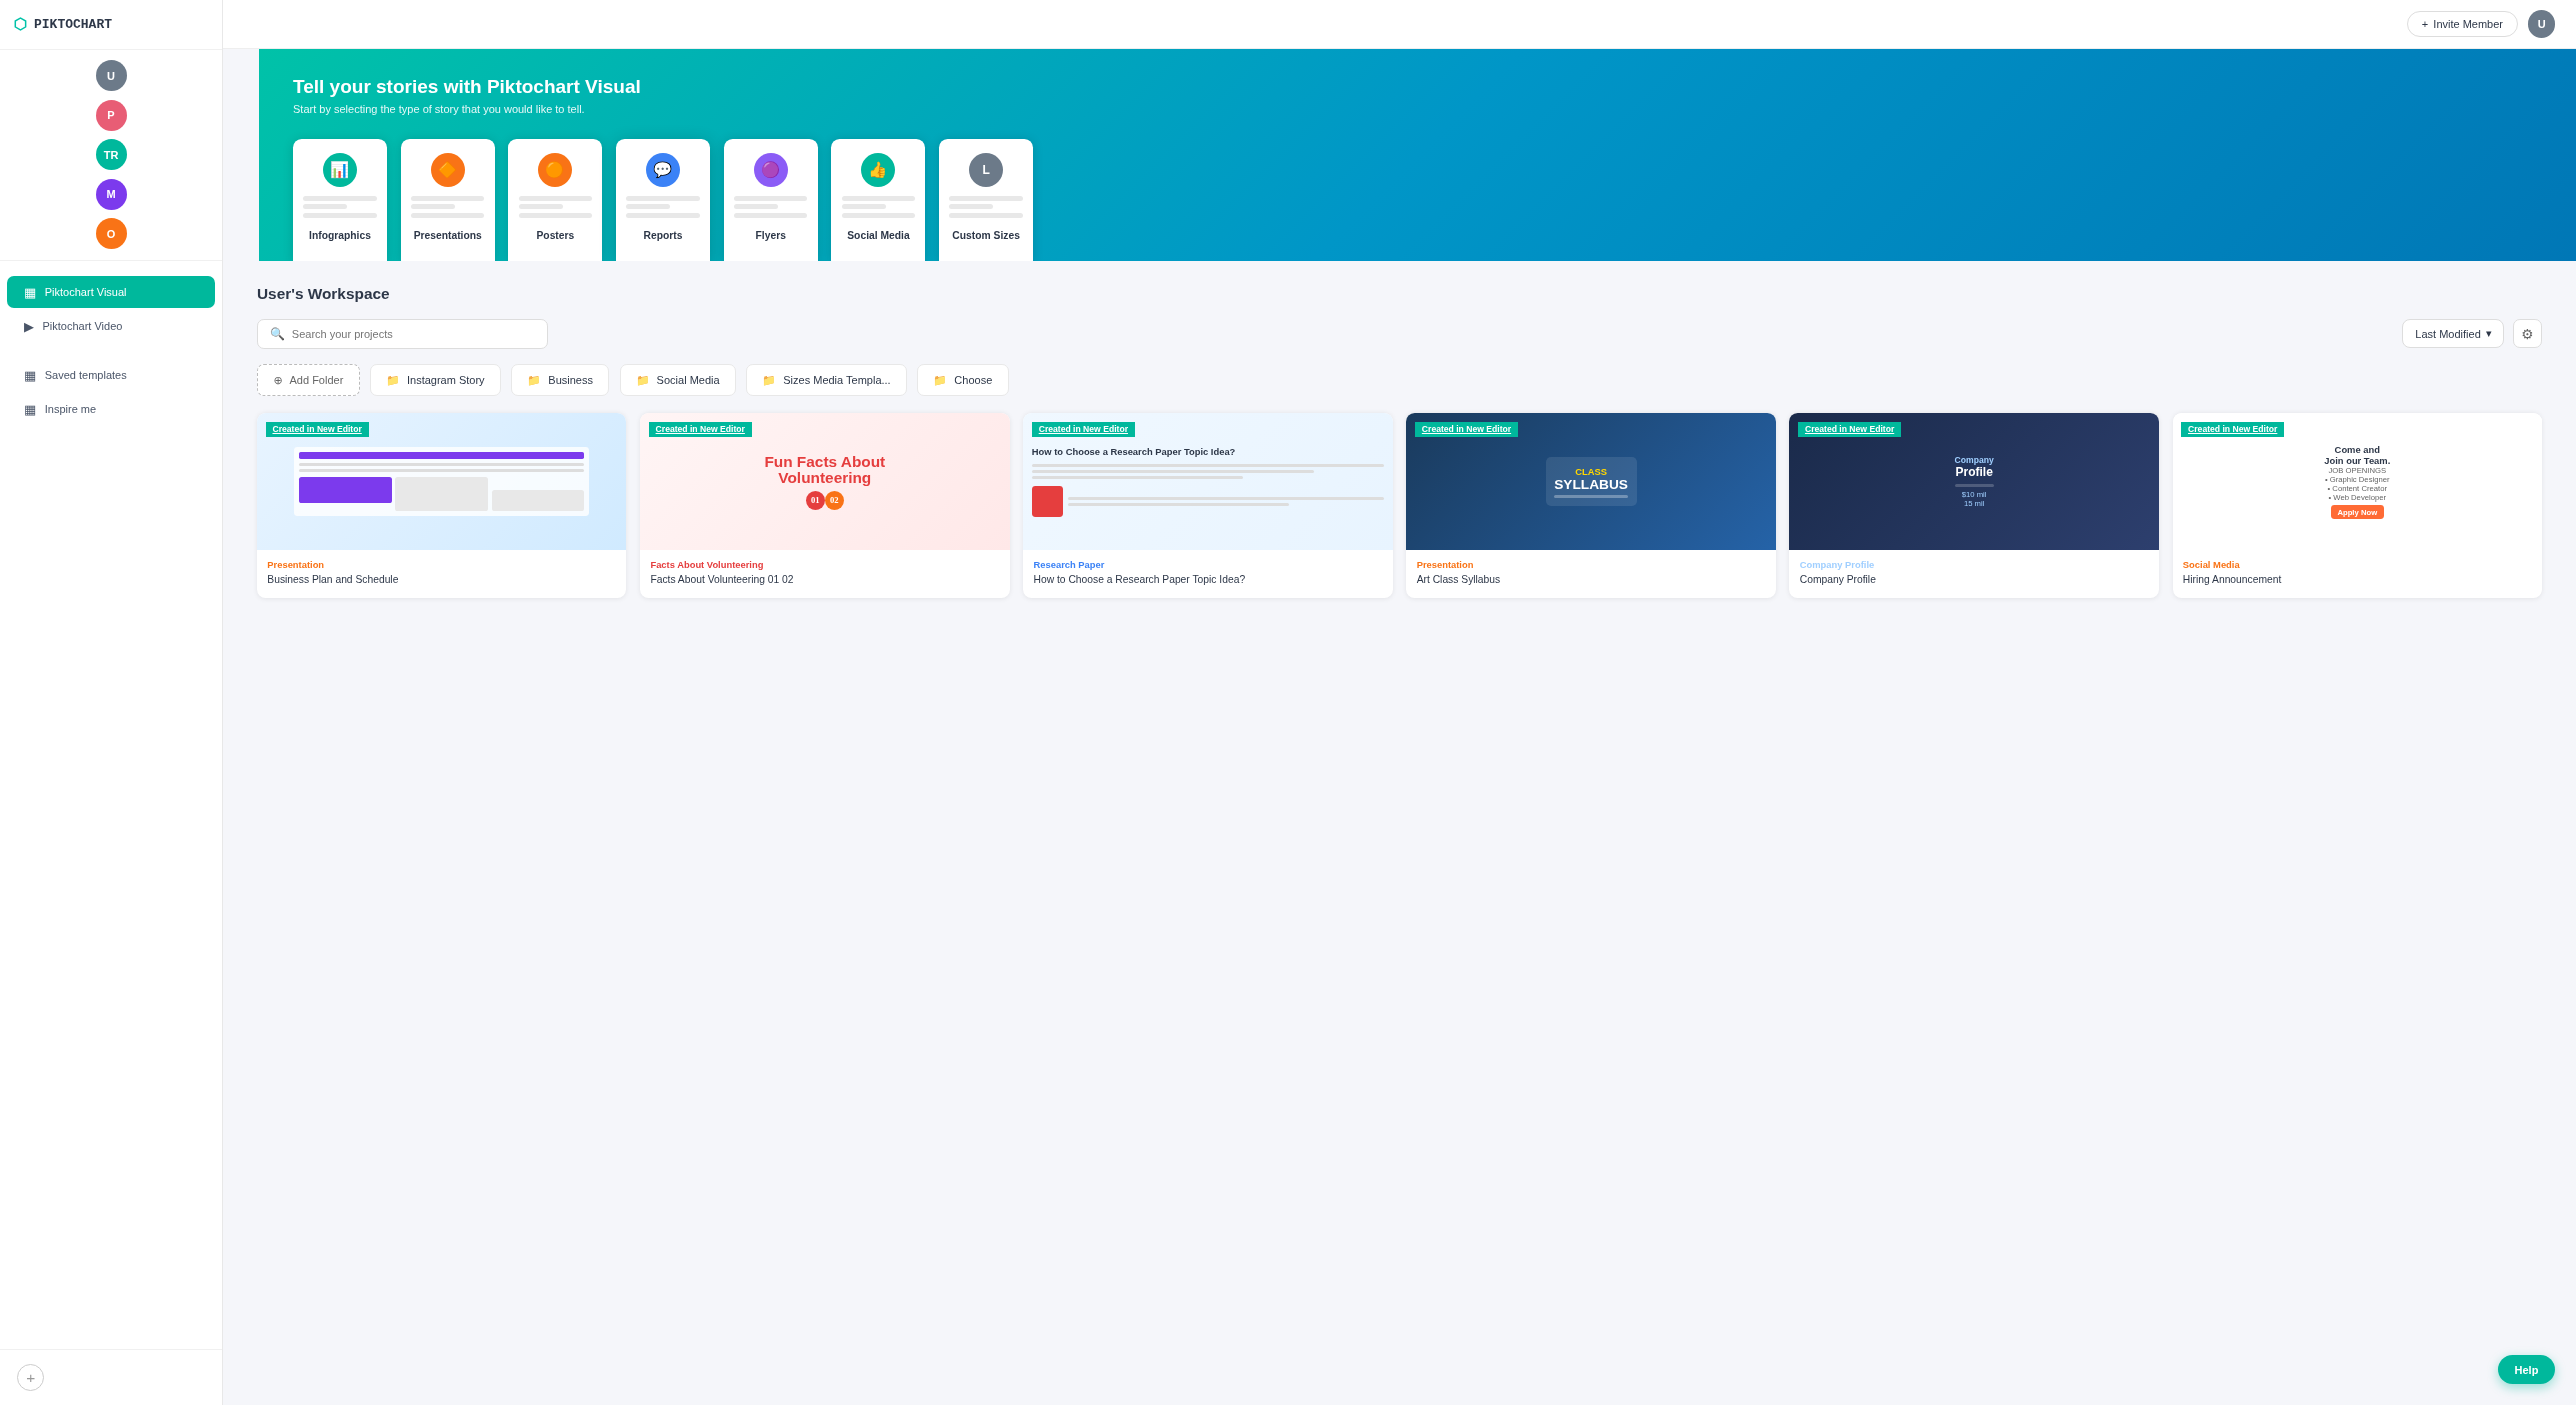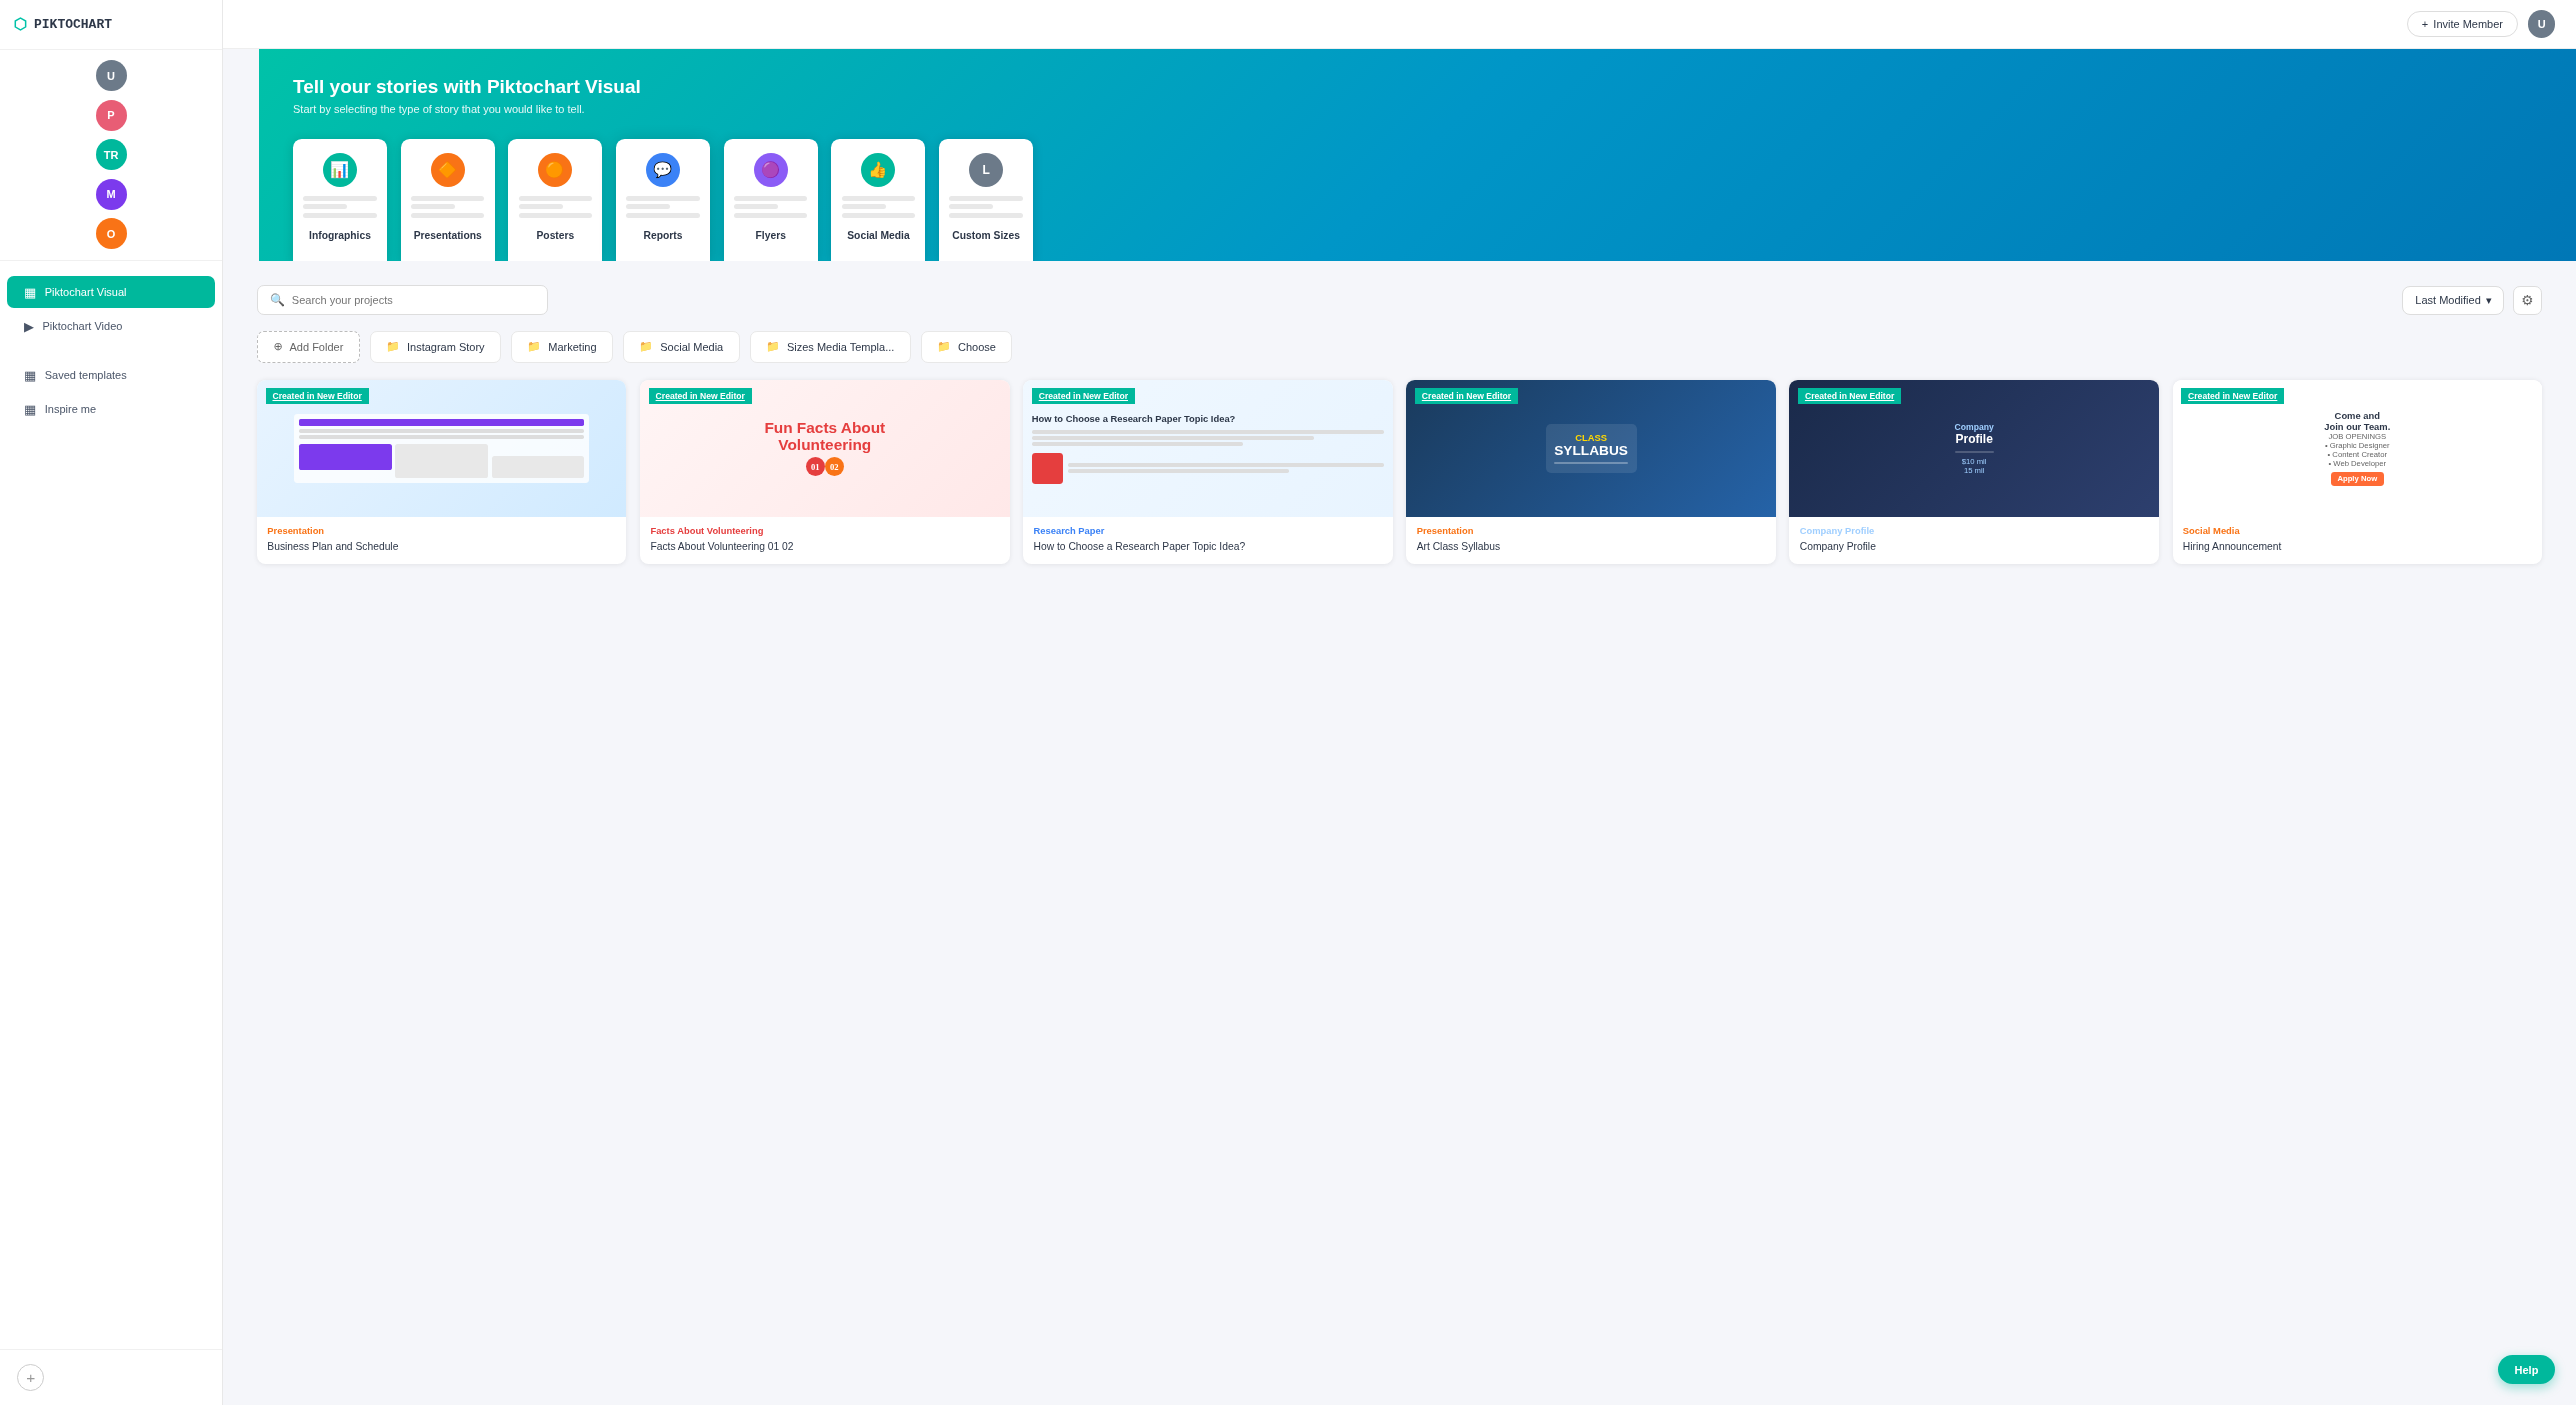--- a/index.html
+++ b/index.html
@@ -477,20 +477,21 @@
           <div class="story-card-line"></div>
           <div class="story-card-line short"></div>
           <div class="story-card-line"></div>
         </div>
         <div class="story-card-label">Custom Sizes</div>
       </div>
     </div>
   </div>
 
   <div class="workspace">
+    <div class="workspace-title">User's Workspace</div>
 
     <div class="workspace-toolbar">
       <div class="search-box">
         <span class="search-icon">🔍</span>
         <input class="search-input" type="text" placeholder="Search your projects" style="">
       </div>
       <div class="toolbar-right">
         <div class="sort-dropdown">
           <span>Last Modified</span>
           <span>▾</span>
@@ -505,21 +506,21 @@
       <div class="folder-item add-folder">
         <span>⊕</span>
         <span>Add Folder</span>
       </div>
       <div class="folder-item">
         <span>📁</span>
         <span>Instagram Story</span>
       </div>
       <div class="folder-item">
         <span>📁</span>
-        <span>Marketing</span>
+        <span>Business</span>
       </div>
       <div class="folder-item">
         <span>📁</span>
         <span>Social Media</span>
       </div>
       <div class="folder-item">
         <span>📁</span>
         <span>Sizes Media Templa...</span>
       </div>
       <div class="folder-item">

